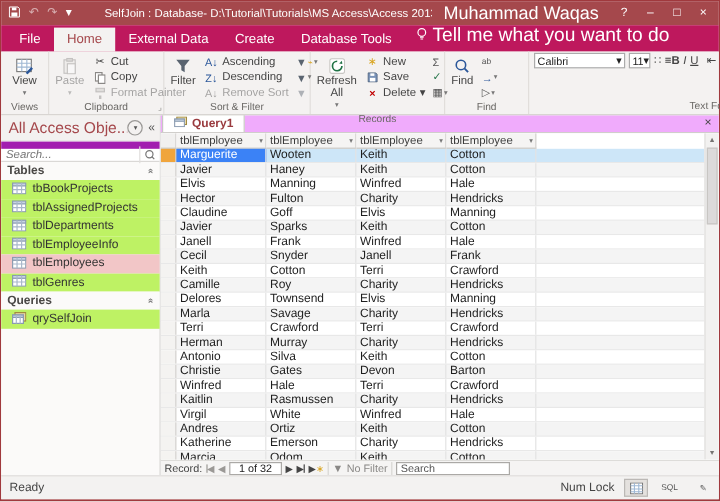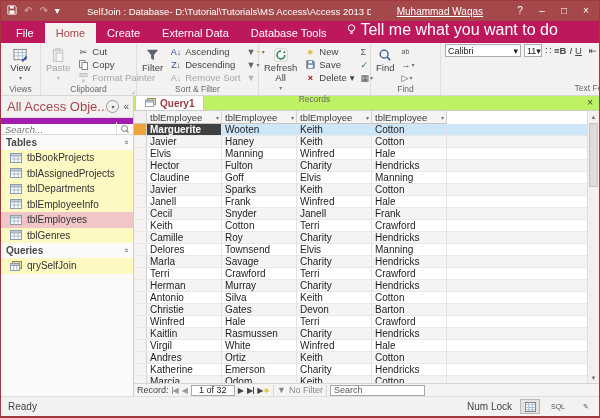--- a/index.html
+++ b/index.html
@@ -6,21 +6,21 @@
   html,body { background:#fff; }
   body { font-family: "Liberation Sans", "DejaVu Sans", sans-serif; width:600px; height:418px; overflow:hidden; }
   .win { width:600px; height:418px; border:1px solid #A0393D; border-bottom-width:2px; display:flex; flex-direction:column; background:#fff; }
 
   
   .titlebar { height:20px; background:#A5484C; display:flex; align-items:center; color:#fff; font-size:10px; flex:0 0 auto; padding:0 2px 0 6px; }
   .qat { display:flex; align-items:center; gap:7px; width:80px; flex:0 0 auto; }
   .qbtn { color:#fff; font-size:10px; line-height:10px; cursor:default; }
   .qbtn.dim { opacity:.55; }
   .wtitle { flex:1; text-align:center; white-space:nowrap; overflow:hidden; font-size:9.5px; }
-  .wuser { margin:0 26px; font-size:10px; white-space:nowrap;text-decoration:underline; }
+  .wuser { margin:0 10px; font-size:15px; white-space:nowrap; }
   .wbtns { display:flex; align-items:center; }
   .wbtn { width:22px; text-align:center; font-size:10px; line-height:18px; }
 
   
   .tabrow { height:22px; background:#be185d; display:flex; align-items:flex-end; flex:0 0 auto; padding-left:4px; }
   .rtab { color:#fff; font-size:11px; padding:4px 11px 4px; white-space:nowrap; }
   .rtab.active { background:#F4F2F1; color:#A5484C; }
   .tellme { color:#fff; font-size:16px; display:flex; align-items:center; gap:4px; padding:4px 10px; white-space:nowrap; }
 
   
@@ -59,43 +59,43 @@
   .sb-title .t { color:#A5484C; font-size:13px; flex:1; white-space:nowrap; overflow:hidden; }
   .sb-dd { width:13px; height:13px; border:1px solid #9A9896; border-radius:50%; font-size:6px; color:#555; display:flex; align-items:center; justify-content:center; margin-right:4px; }
   .sb-shutter { color:#555; font-size:10px; }
   .sb-search { height:17px; margin:0; border-bottom:1px solid #DAD8D6; background:#fff; display:flex; align-items:center; border-top:6px solid #a21caf; }
   .sb-search input { flex:1; border:0; outline:0; font-size:9.5px; font-style:italic; color:#777; padding:0 4px; font-family:inherit; background:transparent; width:100%; }
   .sb-mag { width:14px; height:14px; position:relative; flex:0 0 auto; margin-right:3px; border-left:1px solid #E0DEDC; }
   .sb-mag::before { content:""; position:absolute; left:4px; top:3px; width:5px; height:5px; border:1px solid #777; border-radius:50%; }
   .sb-mag::after { content:""; position:absolute; left:9px; top:9px; width:3px; height:1px; background:#777; transform:rotate(45deg); }
   .sb-sec { height:15px; display:flex; align-items:center; padding:0 5px; font-size:10px; font-weight:bold; color:#4A4846; background:#FBFAF9; }
   .sb-sec .chev { margin-left:auto; transform:rotate(90deg); font-size:8px; color:#777; }
-  .sbitem { height:15.5px; display:flex; align-items:center; gap:5px; padding-left:9px; background:#fef9c3; }
+  .sbitem { height:15.5px; display:flex; align-items:center; gap:5px; padding-left:9px; background:#bef264; }
   .sbitem.selected { background:#F2C6C7; }
   .sblabel { font-size:10px; color:#333; white-space:nowrap; }
 
   
   .docarea { flex:1; display:flex; flex-direction:column; min-width:0; background:#fff; }
-  .tabstrip { height:15px; background:#bef264; border-bottom:1px solid #D0CECB; display:flex; align-items:flex-end; flex:0 0 auto; }
+  .tabstrip { height:15px; background:#f0abfc; border-bottom:1px solid #D0CECB; display:flex; align-items:flex-end; flex:0 0 auto; }
   .doctab { height:15px; background:#fff; border:1px solid #C9C7C4; border-bottom:none; display:flex; align-items:center; gap:4px; padding:0 9px; margin-left:1px; font-size:10px; font-weight:bold; color:#9A3B3F; }
   .docclose { margin-left:auto; margin-right:6px; align-self:center; color:#444; font-size:10px; line-height:10px; }
 
   .sheetwrap { flex:1; position:relative; min-height:0; overflow:hidden; background:#fff; }
   .sheet { position:absolute; left:0; top:0; right:12px; bottom:0; overflow:hidden; }
   .hdr { display:flex; height:13px; }
   .hsel { width:13px; flex:0 0 auto; background:#F1F0EF; border-right:1px solid #D5D3D0; border-bottom:1px solid #C9C7C4; }
   .hcell { width:75px; flex:0 0 auto; background:#F5F4F3; border-right:1px solid #D5D3D0; border-bottom:1px solid #C9C7C4; font-size:9.5px; color:#3B3B3B; display:flex; align-items:center; padding:0 2px 0 3px; white-space:nowrap; overflow:hidden; }
   .hcell .harrow { margin-left:auto; font-size:6px; color:#777; }
   .trow { display:flex; height:12px; border-bottom:1px solid #E8E8E8; background:#fff; }
   .trow:nth-of-type(odd) { background:#F4F4F4; }
   .rsel { width:13px; flex:0 0 auto; background:#F4F3F1; border-right:1px solid #D5D3D0; }
   .tcell { width:75px; flex:0 0 auto; font-size:10px; color:#1E1E1E; line-height:11px; padding:0 3px; border-right:1px solid #E3E3E3; white-space:nowrap; overflow:hidden; }
   .trow.selected { background:#CDE6F8; }
   .trow.selected .rsel { background:#F0A53C; }
-  .trow.selected .tcell:nth-child(2) { background:#404040; color:#fff;font-weight:bold; }
+  .trow.selected .tcell:nth-child(2) { background:#3b82f6; color:#fff; }
 
   .vscroll { position:absolute; right:0; top:0; bottom:0; width:12px; background:#F2F1F0; border-left:1px solid #E0DEDC; }
   .varrow { height:11px; display:flex; align-items:center; justify-content:center; font-size:6px; color:#767472; }
   .varrow.down { position:absolute; bottom:0; left:0; right:0; }
   .vthumb { position:absolute; left:1px; right:1px; top:12px; height:64px; background:#DCDADA; border:1px solid #C8C6C3; }
 
   .recordbar { height:13px; flex:0 0 auto; background:#F5F4F3; border-top:1px solid #D8D6D3; display:flex; align-items:center; font-size:9px; color:#444; gap:3px; padding-left:3px; }
   .navb { display:flex; align-items:center; font-size:8px; color:#444; }
   .navb.dim { color:#9B9996; }
   .bar { width:1px; height:7px; background:currentColor; display:inline-block; }
@@ -139,23 +139,23 @@
       <span class="wbtn">×</span>
     </div>
   </div>
 
   <div class="tabrow">
 
       <div class="rtab file"><span>File</span></div>
 
       <div class="rtab active"><span>Home</span></div>
 
+      <div class="rtab"><span>External Data</span></div>
+
       <div class="rtab"><span>Create</span></div>
-
-      <div class="rtab"><span>External Data</span></div>
 
       <div class="rtab"><span>Database Tools</span></div>
 
     <div class="tellme">
       <span>
         <svg width="9" height="11" viewBox="0 0 9 11">
             <circle cx="4.5" cy="4" r="3.2" fill="none" stroke="#fff"></circle>
             <path d="M3 8h3M3.4 9.5h2.2" stroke="#fff"></path>
           </svg>
       </span>

